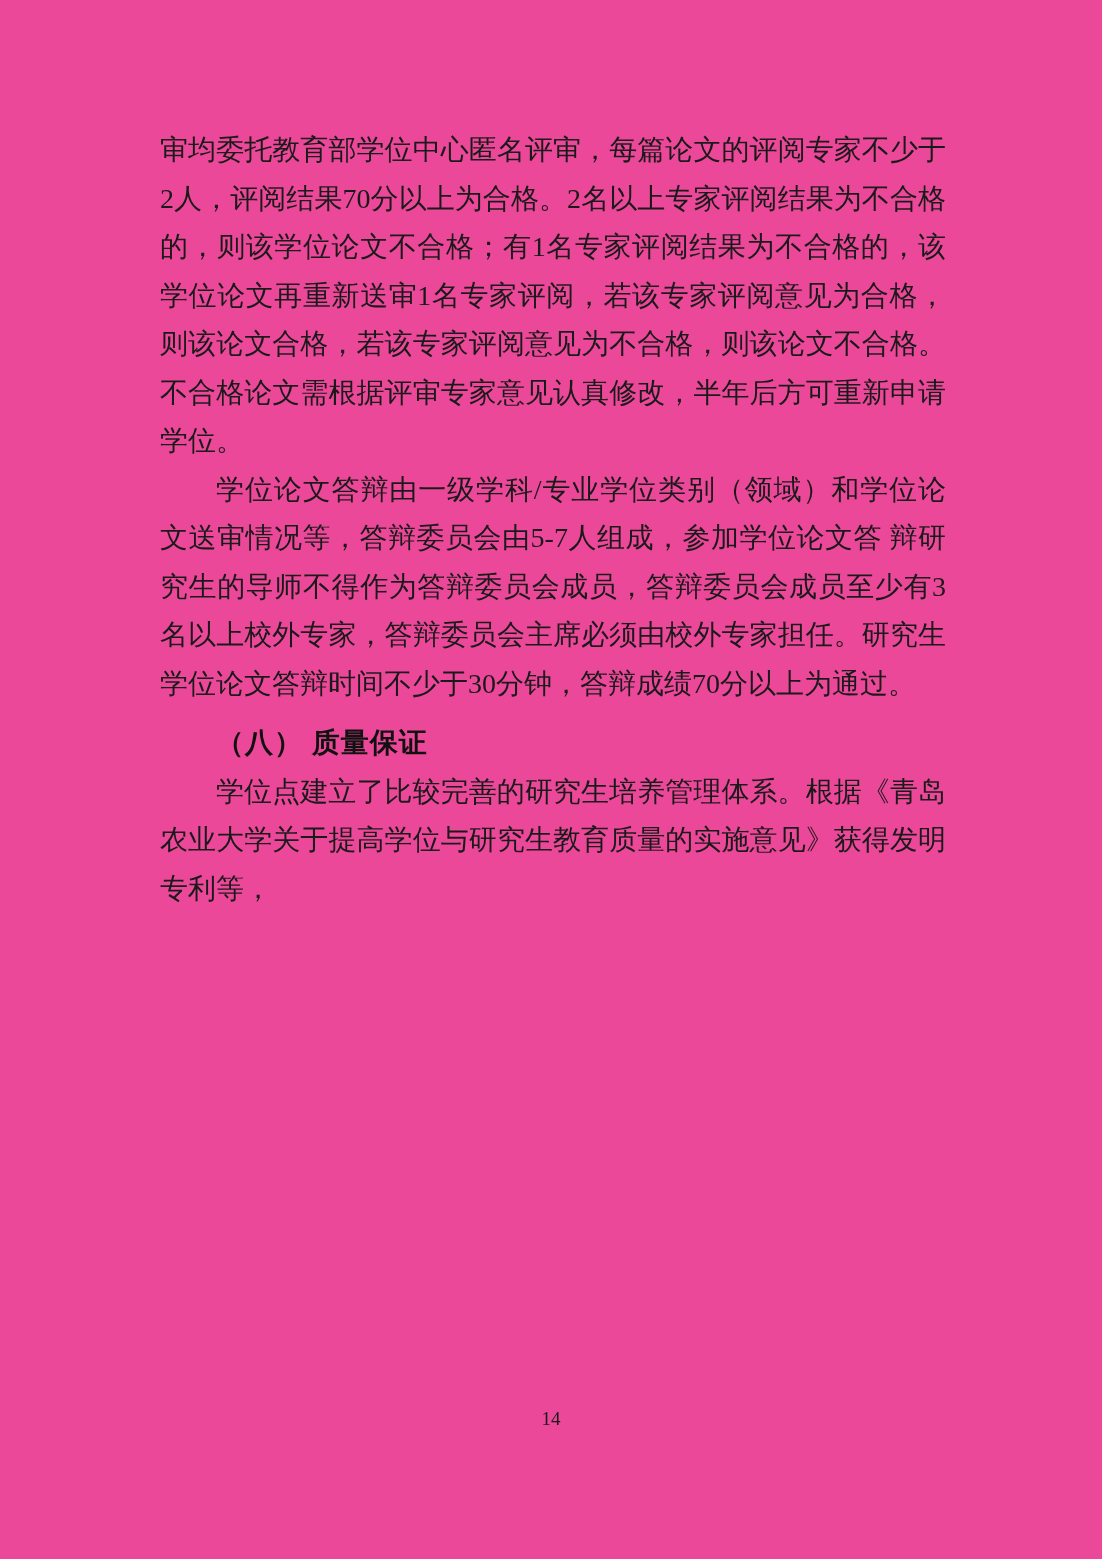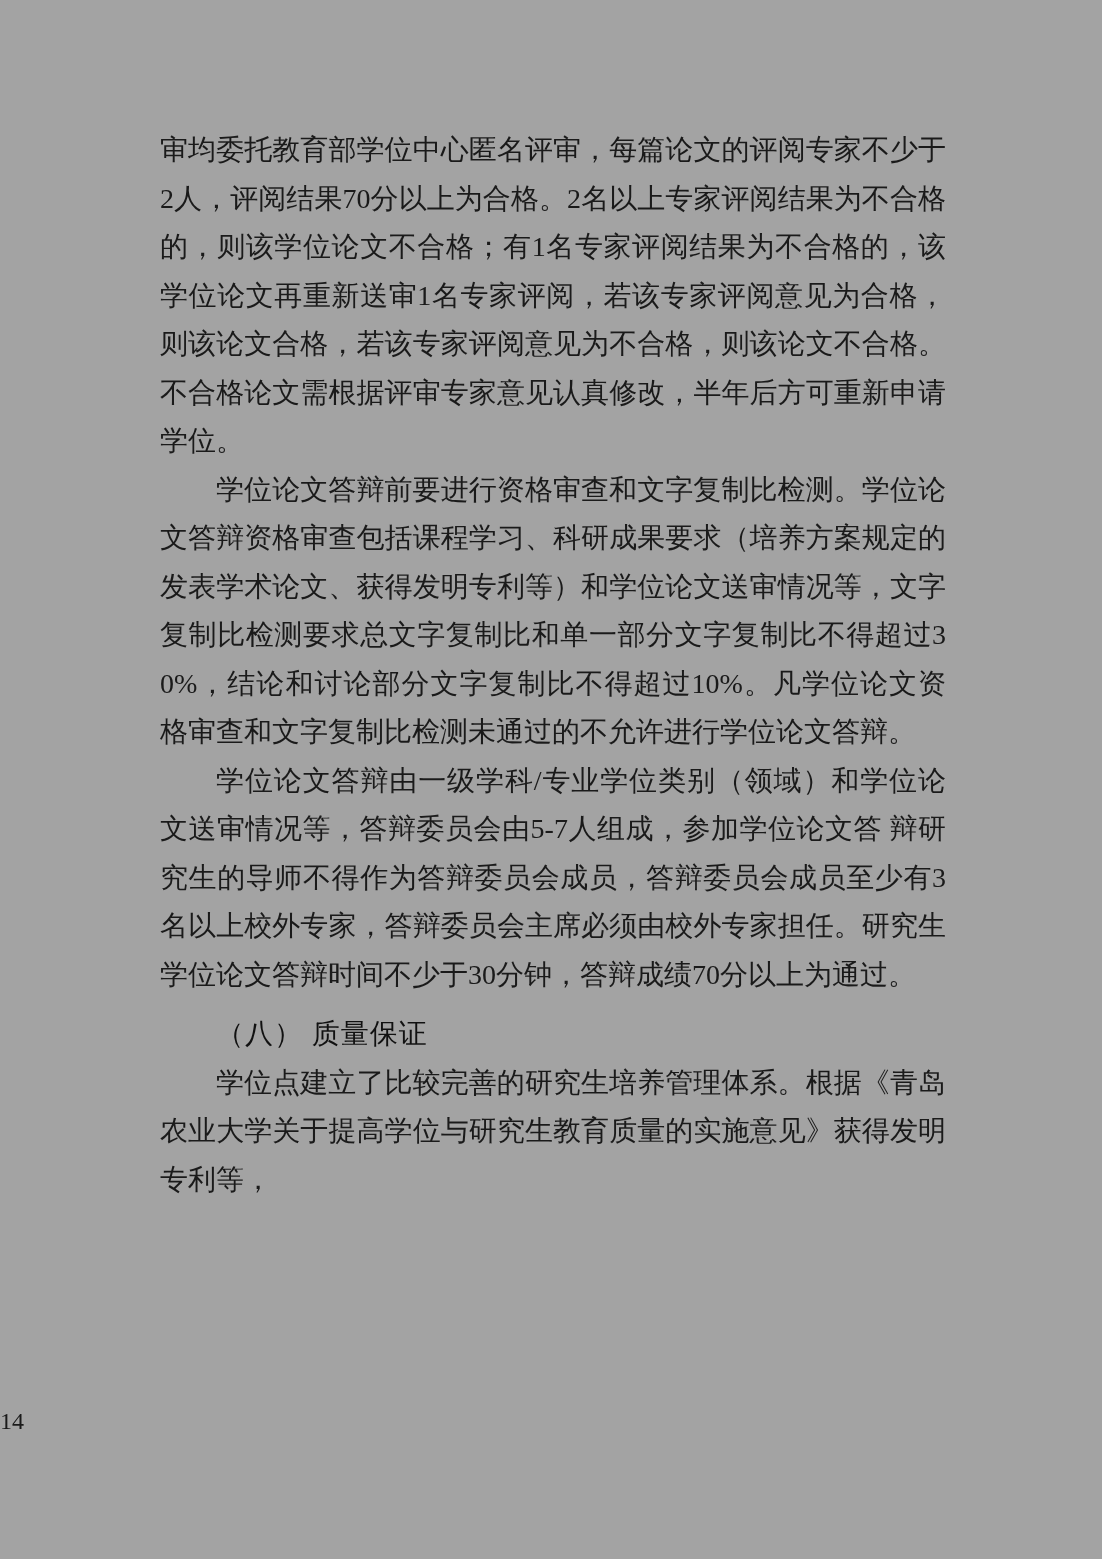--- a/index.html
+++ b/index.html
@@ -4,21 +4,21 @@
 <style>
   html, body {
     margin: 0;
     padding: 0;
     background: #ffffff;
   }
   .page {
     position: relative;
     width: 1102px;
     height: 1559px;
-    background: #a3a3a3;
+    background: #ec4899;
     overflow: hidden;
     font-family: "Liberation Serif", "DejaVu Serif", serif;
   }
   .content {
     position: absolute;
     left: 160px;
     top: 126px;
     width: 786px;
     font-size: 28px;
     line-height: 48.5px;
@@ -31,41 +31,41 @@
     text-indent: 56px;
     word-break: break-all;
   }
   .para.no-indent {
     text-indent: 0;
   }
   .heading {
     margin: 11px 0 0 0;
     padding: 0;
     font-size: 28px;
-    font-weight: normal;
+    font-weight: bold;
     text-indent: 56px;
     color: #111111;
     font-family: "Liberation Sans", "DejaVu Sans", sans-serif;
     letter-spacing: 1px;
   }
   .page-number {
     position: absolute;
     top: 1408px;
     left: 0;
     width: 100%;
-    font-size: 24px;
+    text-align: center;
+    font-size: 19px;
     color: #1a1a1a;
     font-family: "Liberation Serif", "DejaVu Serif", serif;
   }
 </style>
 </head>
 <body>
 
 <div class="page">
   <div class="content">
     <p class="para no-indent">审均委托教育部学位中心匿名评审，每篇论文的评阅专家不少于2人，评阅结果70分以上为合格。2名以上专家评阅结果为不合格的，则该学位论文不合格；有1名专家评阅结果为不合格的，该学位论文再重新送审1名专家评阅，若该专家评阅意见为合格，则该论文合格，若该专家评阅意见为不合格，则该论文不合格。不合格论文需根据评审专家意见认真修改，半年后方可重新申请学位。</p>
-    <p class="para">学位论文答辩前要进行资格审查和文字复制比检测。学位论文答辩资格审查包括课程学习、科研成果要求（培养方案规定的发表学术论文、获得发明专利等）和学位论文送审情况等，文字复制比检测要求总文字复制比和单一部分文字复制比不得超过30%，结论和讨论部分文字复制比不得超过10%。凡学位论文资格审查和文字复制比检测未通过的不允许进行学位论文答辩。</p>
     <p class="para">学位论文答辩由一级学科/专业学位类别（领域）和学位论文送审情况等，答辩委员会由5-7人组成，参加学位论文答 辩研究生的导师不得作为答辩委员会成员，答辩委员会成员至少有3名以上校外专家，答辩委员会主席必须由校外专家担任。研究生学位论文答辩时间不少于30分钟，答辩成绩70分以上为通过。</p>
     <h3 class="heading">（八） 质量保证</h3>
     <p class="para">学位点建立了比较完善的研究生培养管理体系。根据《青岛农业大学关于提高学位与研究生教育质量的实施意见》获得发明专利等，</p>
   </div>
   <div class="page-number">14</div>
 </div>
 
 </body></html>

